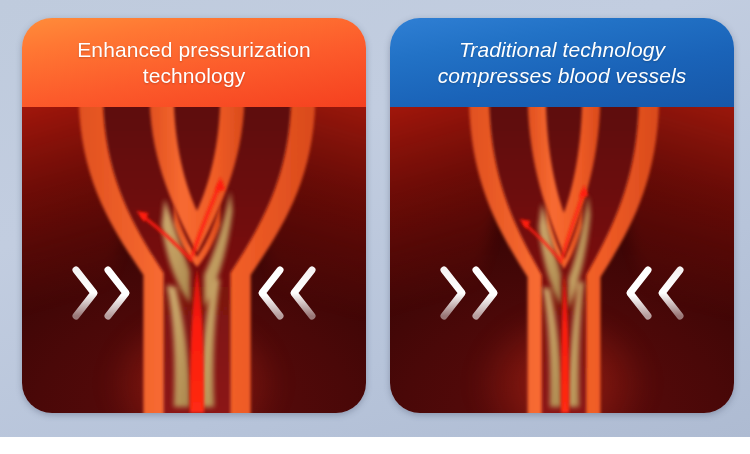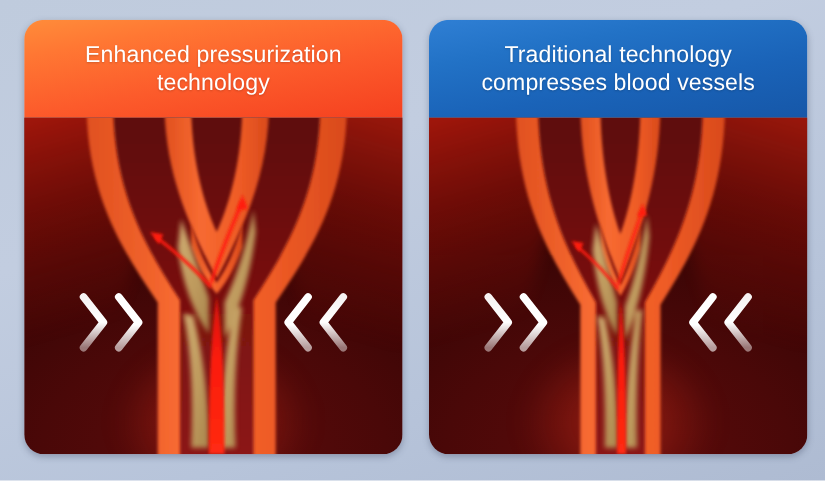--- a/index.html
+++ b/index.html
@@ -31,21 +31,21 @@
     background:
       linear-gradient(160deg, #bfcbdd 0%, #c2cde0 35%, #b7c4da 70%, #aebbd2 100%);
   }
 
   
   .card {
     position: absolute;
     top: 18px;
     width: 344px;
     height: 395px;
-    border-radius: 18px;
+    border-radius: 30px;
     overflow: hidden;
     box-shadow: 0 2px 6px rgba(60,70,95,0.35);
   }
   #card-left  { left: 22px; }
   #card-right { left: 390px; }
 
   .card-header {
     position: relative;
     height: 89px;
     width: 100%;
@@ -53,20 +53,21 @@
     align-items: center;
     justify-content: center;
     box-sizing: border-box;
     padding: 0 14px;
   }
   #header-left {
     background: linear-gradient(170deg, #ff8c3a 0%, #ff7733 22%, #fc5b2b 58%, #f5401f 100%);
   }
   #header-right {
     background: linear-gradient(170deg, #2f7fd4 0%, #2272c6 28%, #1a63b8 62%, #1657a8 100%);
+    font-style: italic;
   }
   .card-title {
     color: #ffffff;
     font-size: 21px;
     line-height: 26px;
     text-align: center;
     font-weight: 400;
     letter-spacing: 0.1px;
     text-shadow: 0 1px 2px rgba(0,0,0,0.20);
     white-space: pre-line;

